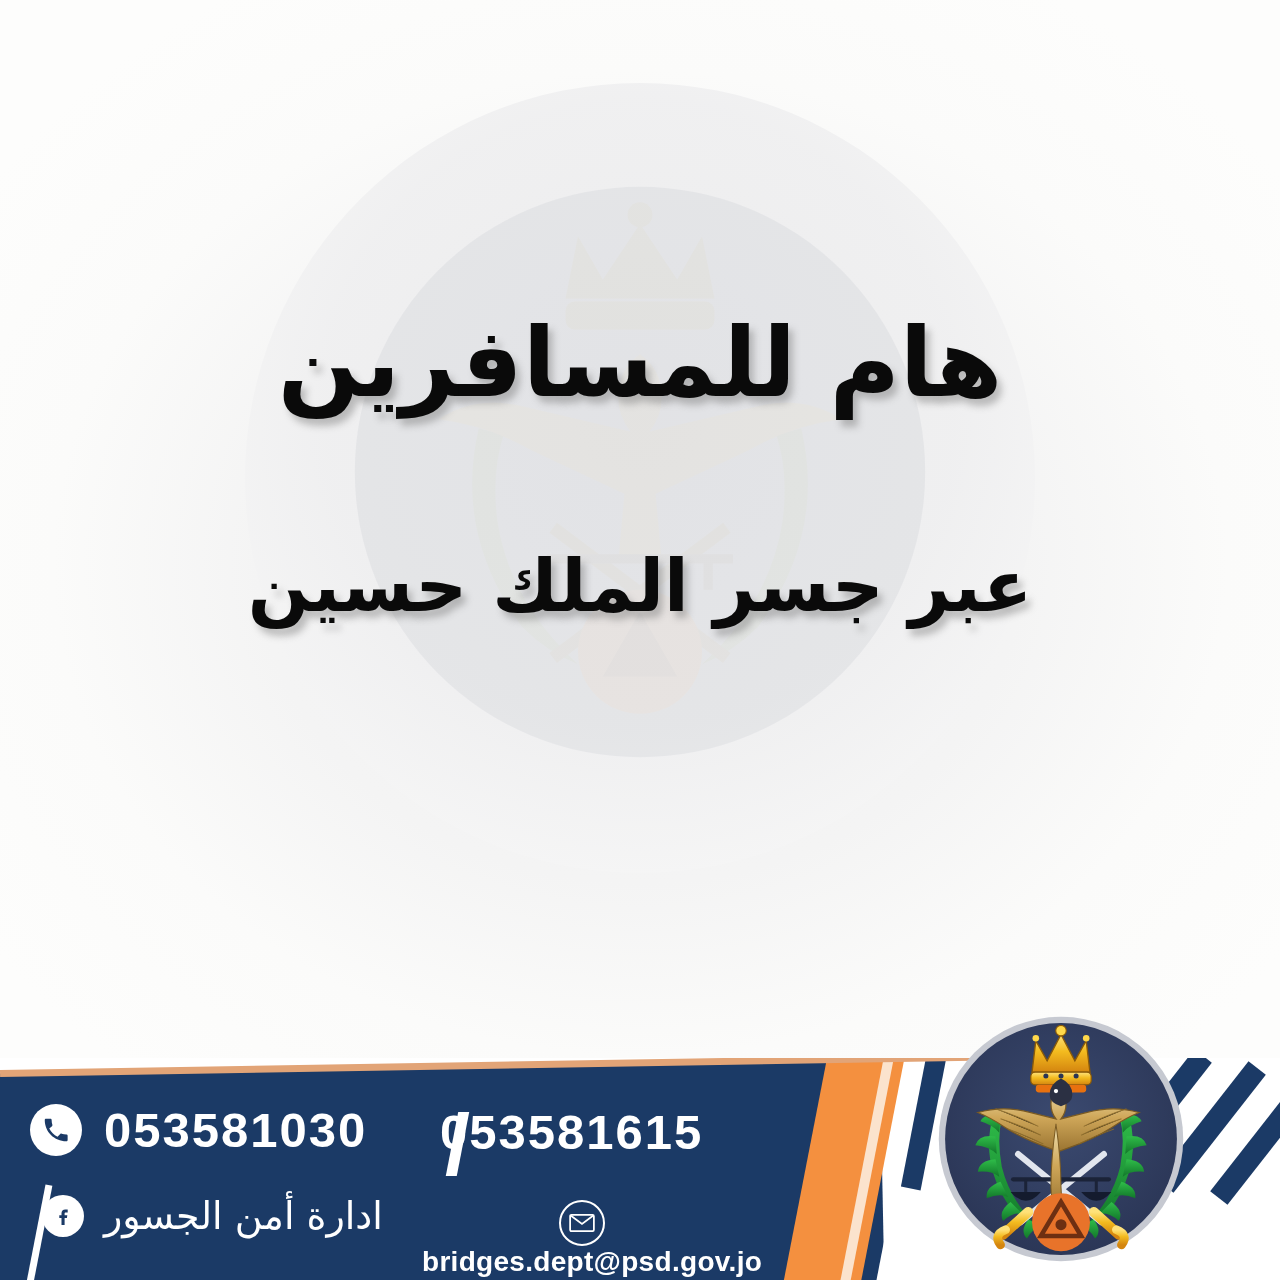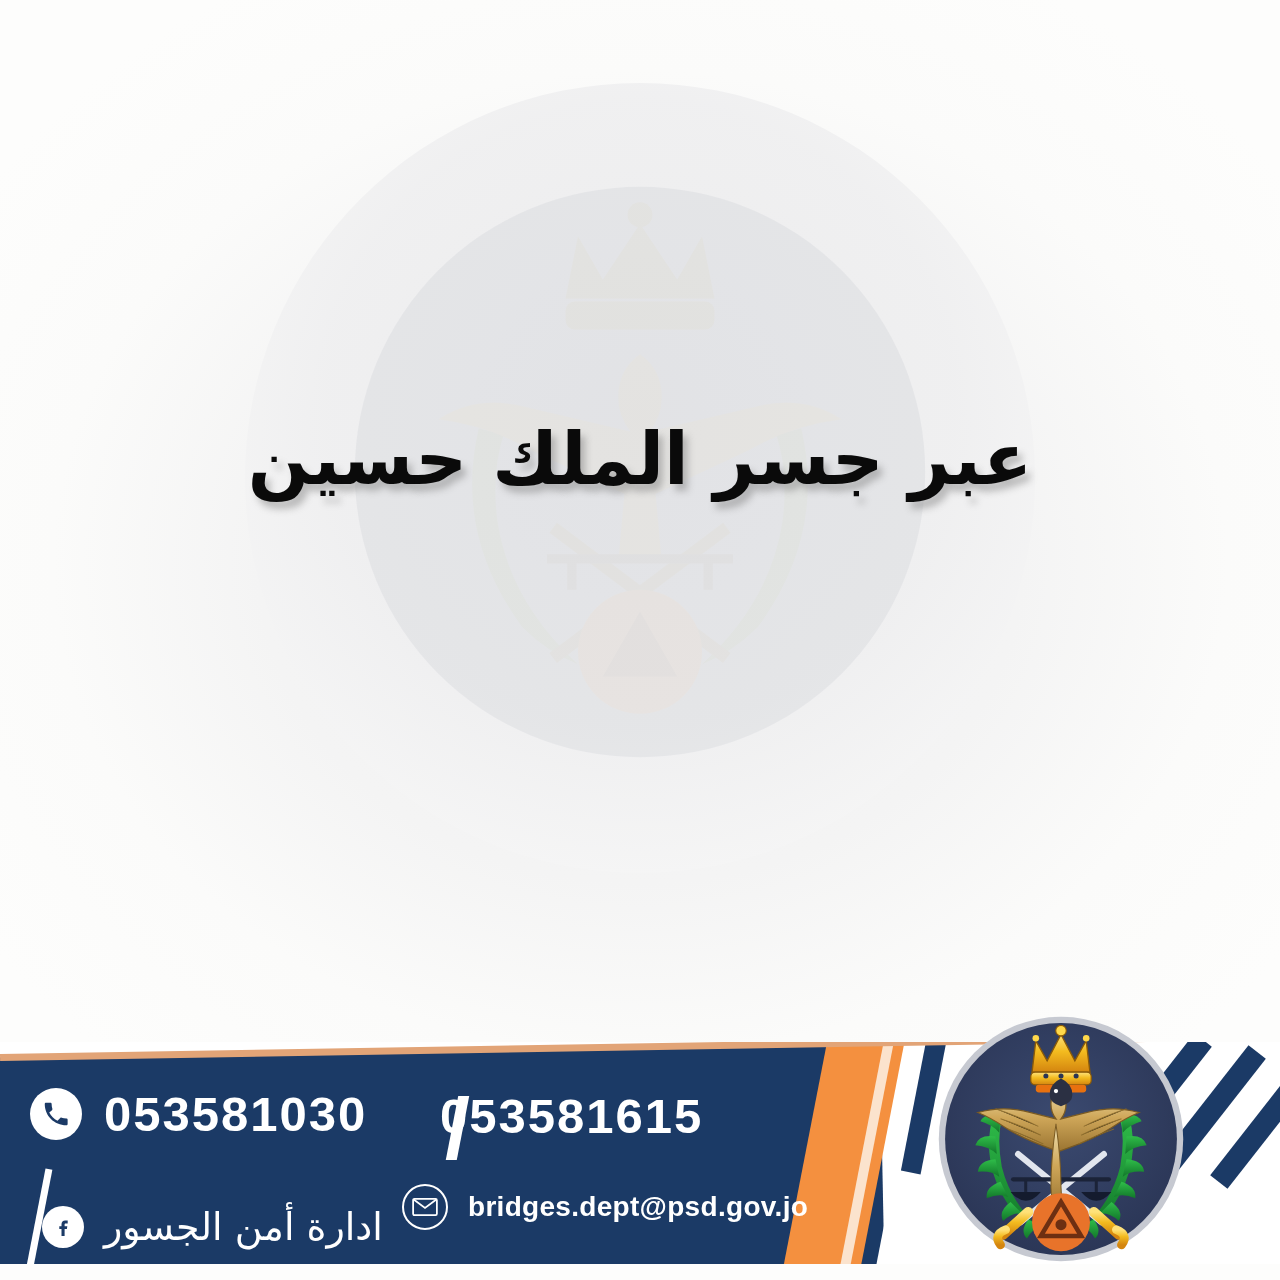--- a/index.html
+++ b/index.html
@@ -58,21 +58,21 @@
     letter-spacing:0;
     text-shadow:5px 7px 7px rgba(120,120,120,.45);
     white-space:nowrap;
   }
   .line-1 { font-size:96px; line-height:1.32; }
   .line-2 { font-size:72px; line-height:1.32; margin-top:112px; }
 
   
   .footer {
     position:absolute;
-    left:0; bottom:16px;
+    left:0; bottom:0;
     width:1280px; height:222px;
     overflow:hidden;
     background:#ffffff;
     direction:rtl;
   }
   .footer-navy {
     position:absolute;
     left:-20px; top:16px;
     width:900px; height:230px;
     background:#1b3a66;
@@ -150,22 +150,22 @@
     left:0; top:0;
     width:1280px; height:222px;
     z-index:6;
     direction:ltr;
   }
 
   .row { position:absolute; display:flex; align-items:center; }
 
   .row-phone1 { left:30px; top:44px; }
   .row-phone2 { left:440px; top:46px; }
-  .row-fb     { left:42px; top:136px;margin-top:27px; }
-  .row-mail   { left:402px; top:142px; }
+  .row-fb     { left:42px; top:136px; }
+  .row-mail   { left:402px; top:142px;flex-direction:column; }
 
   .icon-circle-solid {
     width:52px; height:52px;
     border-radius:50%;
     background:#ffffff;
     display:flex; align-items:center; justify-content:center;
     flex:0 0 auto;
   }
   .icon-circle-solid.sm { width:42px; height:42px; }
   .icon-circle-solid svg { display:block; }
@@ -263,20 +263,21 @@
       </g>
 
       <g>
         <circle cx="100" cy="158" r="20" fill="#9a7350"></circle>
         <path d="M100 145 L112 166 H88 Z" fill="#6e4b36"></path>
       </g>
     </svg>
   </div>
 
   <div class="headline">
+    <div class="headline-line line-1">هام للمسافرين</div>
     <div class="headline-line line-2">عبر جسر الملك حسين</div>
   </div>
 
   <div class="footer">
 
     <div class="footer-navy"></div>
 
     <div class="stripes">
       <div class="stripe stripe-orange"></div>
       <div class="stripe stripe-cream"></div>

